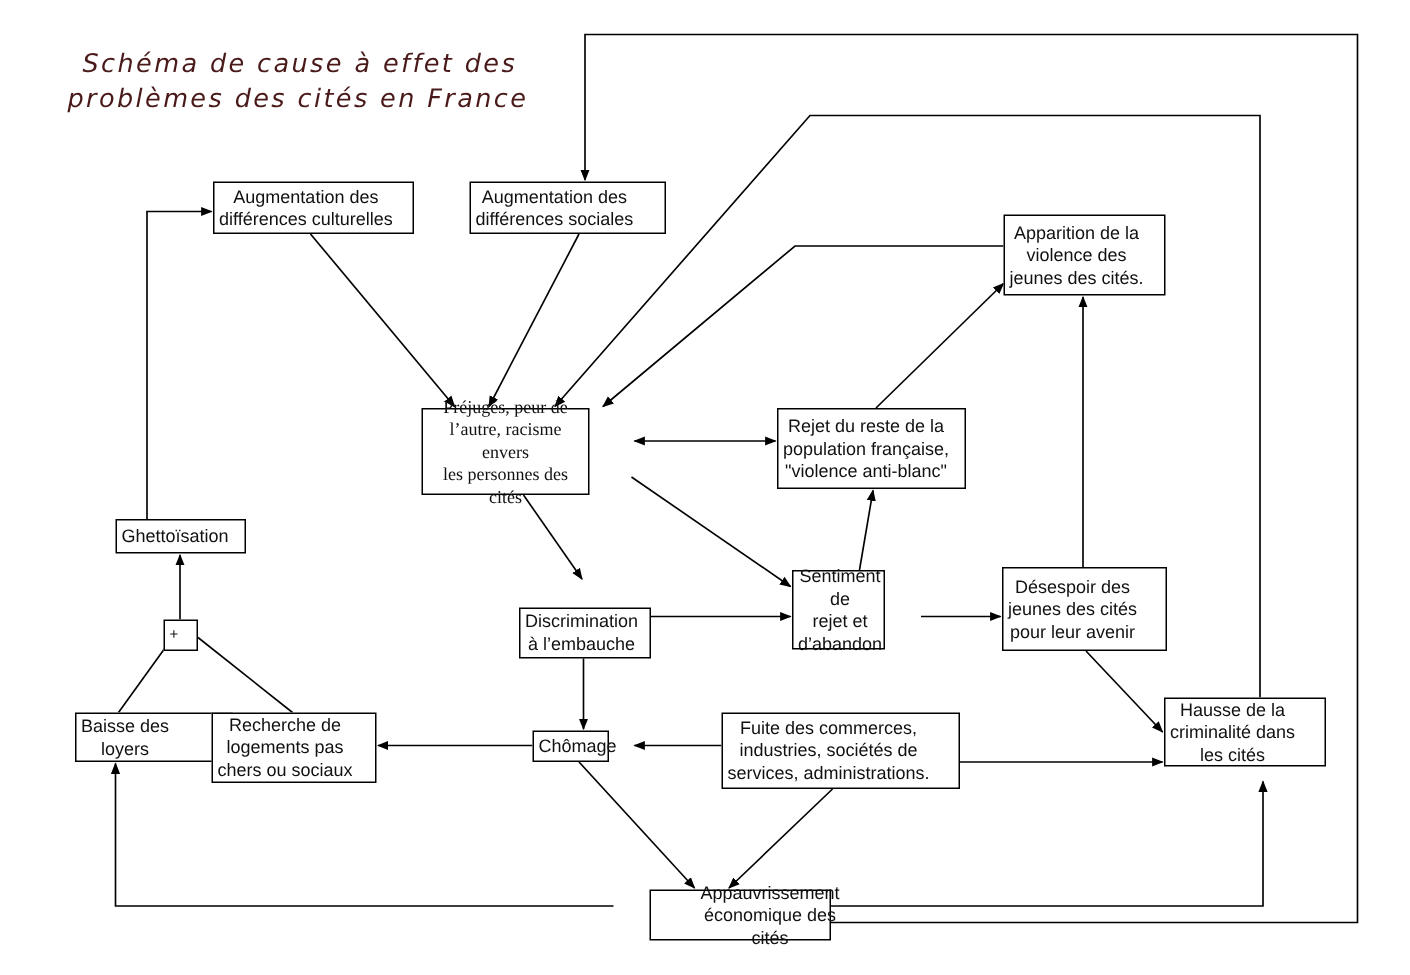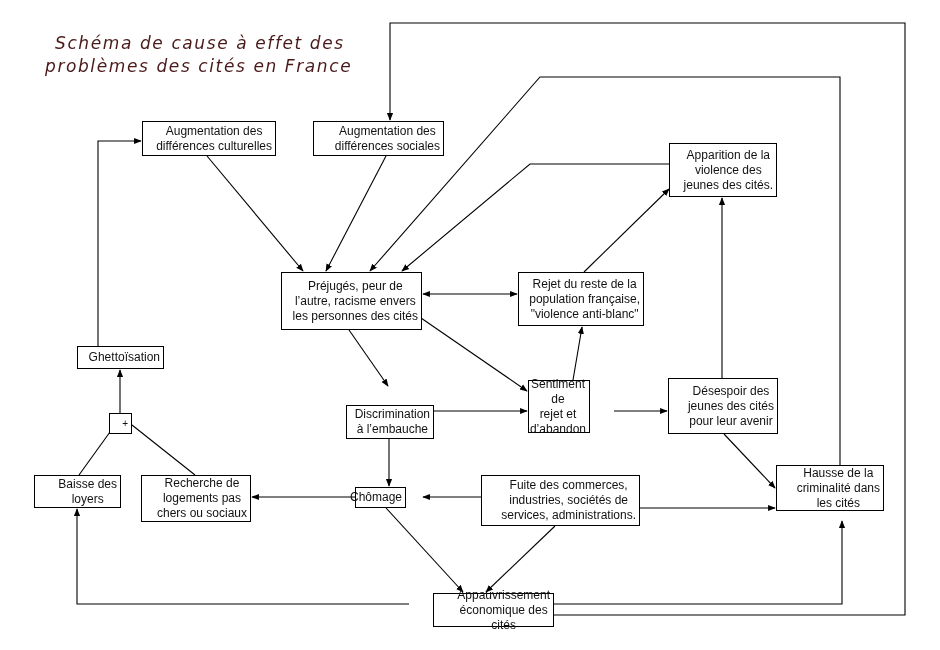--- a/index.html
+++ b/index.html
@@ -2,21 +2,21 @@
 <html><head>
 <meta charset="utf-8">
 <style>
   html, body { margin: 0; padding: 0; background: #ffffff; }
   body { width: 940px; height: 650px; position: relative; overflow: hidden;
          font-family: "Liberation Sans", sans-serif; }
   #diagram { position: absolute; left: 0; top: 0; width: 940px; height: 650px; }
   .title { position: absolute; color: #4a1a1a; font-family: "DejaVu Sans", sans-serif;
            font-style: italic; font-size: 17px; letter-spacing: 1.6px; white-space: nowrap; }
   .node { position: absolute; box-sizing: border-box; border: 1px solid #000; background: #fff;
-          display: flex; align-items: center; justify-content: flex-end; text-align: center;
+          display: flex; align-items: center; justify-content: flex-start; text-align: center;
           font-size: 12px; line-height: 15px; color: #111; padding: 0 3px; }
   .node span { white-space: pre-line; }
 </style>
 </head>
 <body>
 
 <svg id="diagram" width="940" height="650" viewBox="0 0 940 650">
   <defs>
     <marker id="ah" viewBox="0 0 10 10" refX="9" refY="5" markerWidth="7" markerHeight="7" orient="auto-start-reverse">
       <path d="M0,1 L10,5 L0,9 z" fill="#000"></path>
@@ -61,21 +61,21 @@
   </div>
 <div class="node" style="left:313px; top:121px; width:131px; height:35px;">
     <span>Augmentation des
 différences sociales</span>
   </div>
 <div class="node" style="left:669px; top:143px; width:108px; height:54px;">
     <span>Apparition de la
 violence des
 jeunes des cités.</span>
   </div>
-<div class="node" style="left:281px; top:272px; width:141px; height:58px;">
+<div class="node" style="left:281px; top:272px; width:112px; height:58px;font-family:Liberation Serif, serif;">
     <span>Préjugés, peur de
 l’autre, racisme envers
 les personnes des cités</span>
   </div>
 <div class="node" style="left:518px; top:272px; width:126px; height:54px;">
     <span>Rejet du reste de la
 population française,
 "violence anti-blanc"</span>
   </div>
 <div class="node" style="left:77px; top:346px; width:87px; height:23px;">
@@ -91,21 +91,21 @@
 <div class="node" style="left:528px; top:380px; width:62px; height:53px;">
     <span>Sentiment de
 rejet et
 d’abandon</span>
   </div>
 <div class="node" style="left:668px; top:378px; width:110px; height:56px;">
     <span>Désespoir des
 jeunes des cités
 pour leur avenir</span>
   </div>
-<div class="node" style="left:34px; top:475px; width:87px; height:33px;">
+<div class="node" style="left:50px; top:475px; width:105px; height:33px;">
     <span>Baisse des
 loyers</span>
   </div>
 <div class="node" style="left:141px; top:475px; width:110px; height:47px;">
     <span>Recherche de
 logements pas
 chers ou sociaux</span>
   </div>
 <div class="node" style="left:355px; top:487px; width:51px; height:21px;">
     <span>Chômage</span>

